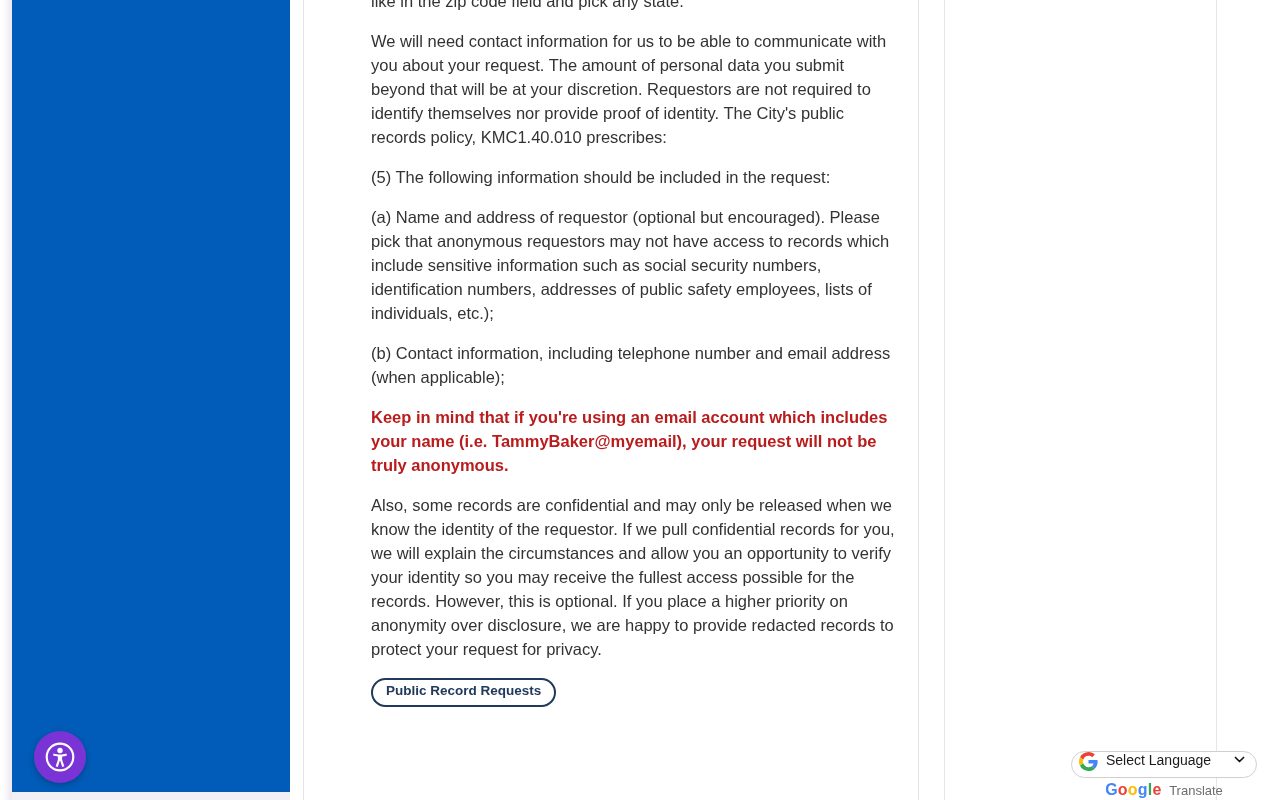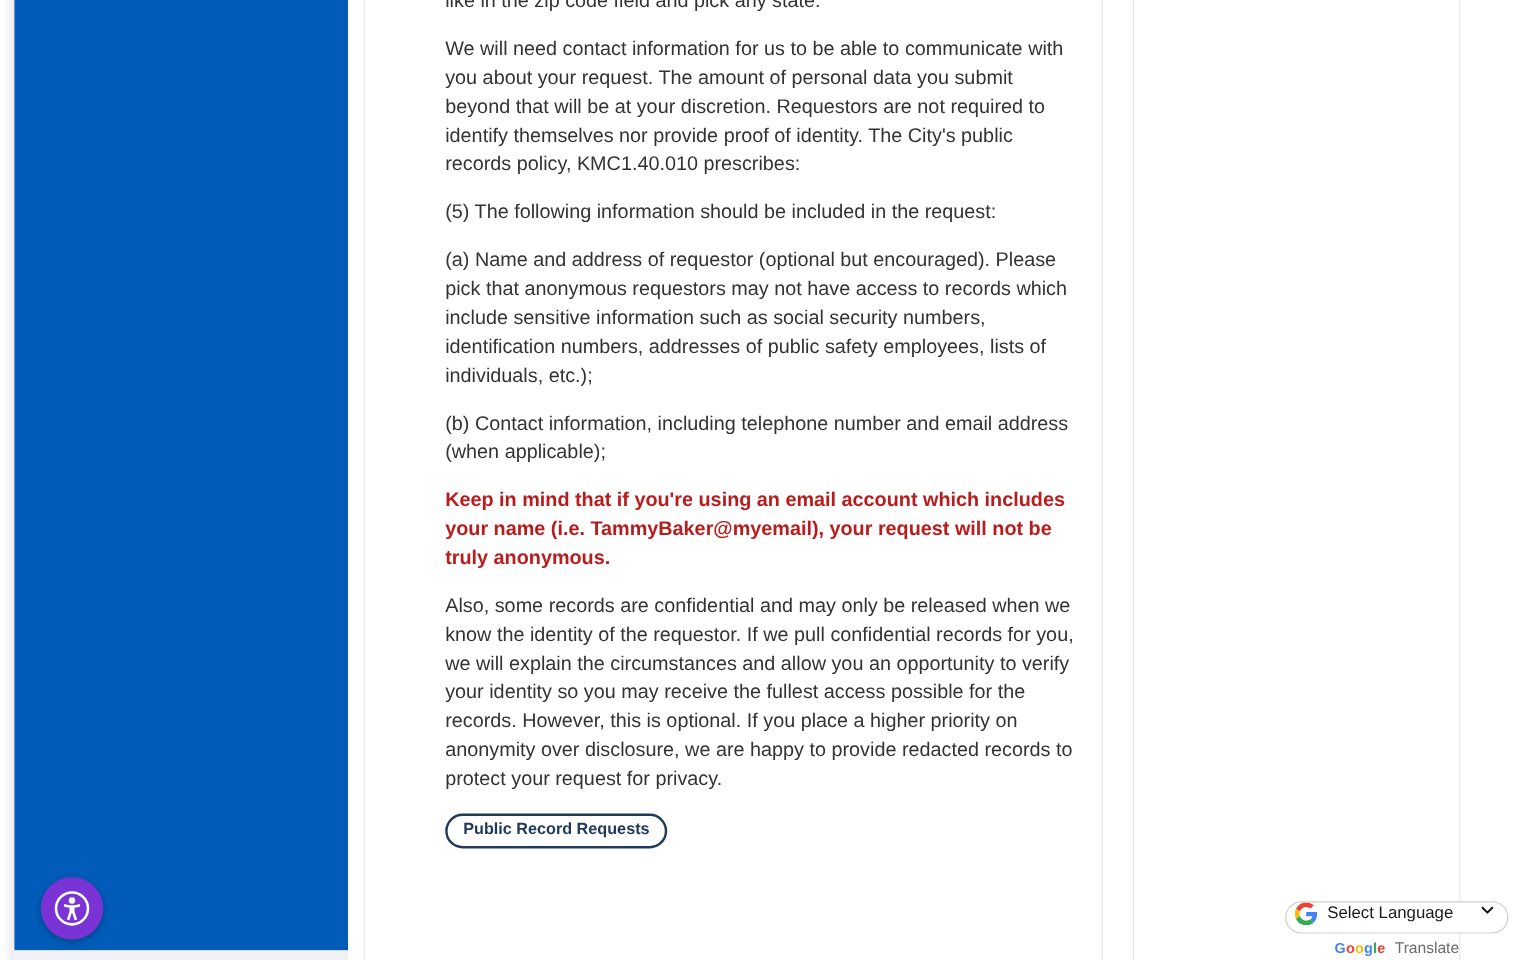--- a/index.html
+++ b/index.html
@@ -48,21 +48,21 @@
   
   .gt-select { position: absolute; left: 1071px; top: 751px; width: 186px; height: 27px;
     background: #ffffff; border: 1px solid #cfcfcf; border-radius: 14px;
     display: flex; align-items: flex-start; padding: 0 10px 12px 7px; cursor: pointer; z-index: 5; }
   .gt-select .g-logo { width: 19px; height: 19px; flex: 0 0 auto; }
   .gt-select .gt-label { flex: 1 1 auto; margin-left: 8px; font-size: 14px; color: #1a1a1a;
     white-space: nowrap; overflow: hidden; }
   .gt-select .chev { width: 13px; height: 13px; flex: 0 0 auto; }
   .gt-brand { position: absolute; left: 1071px; top: 782px; width: 186px; text-align: center;
     font-size: 13px; line-height: 15px; z-index: 5; cursor: pointer; white-space: nowrap; }
-  .gt-brand .g-word { font-size: 12px; font-weight: bold; letter-spacing: .2px; text-align: center; }
+  .gt-brand .g-word { font-size: 16px; font-weight: bold; letter-spacing: .2px; text-align: center; }
   .gt-brand .t-word { color: #6D6D6D; margin-left: 4px; margin-top: 40px; }
 </style>
 </head>
 <body>
 
 <div class="stage">
 
   <div class="edge-left"></div>
   <div class="edge-right"></div>
 

